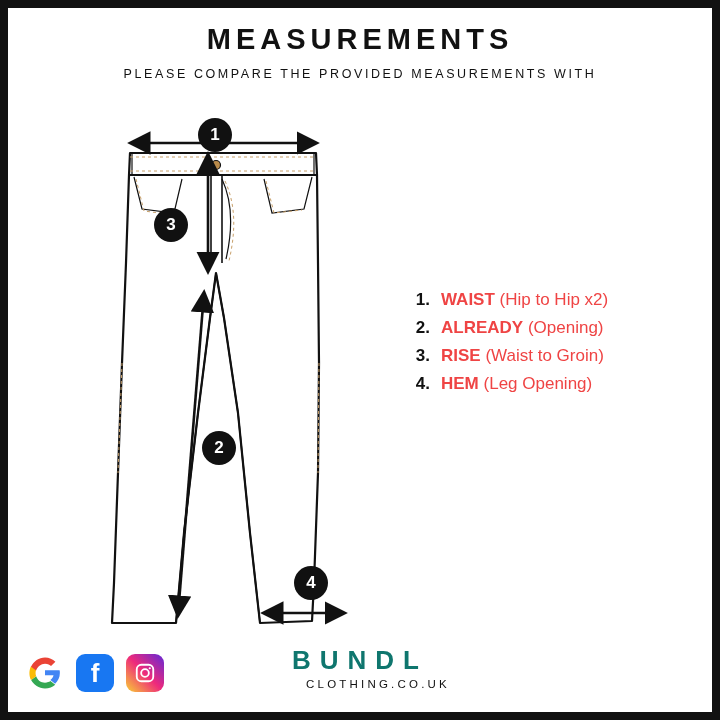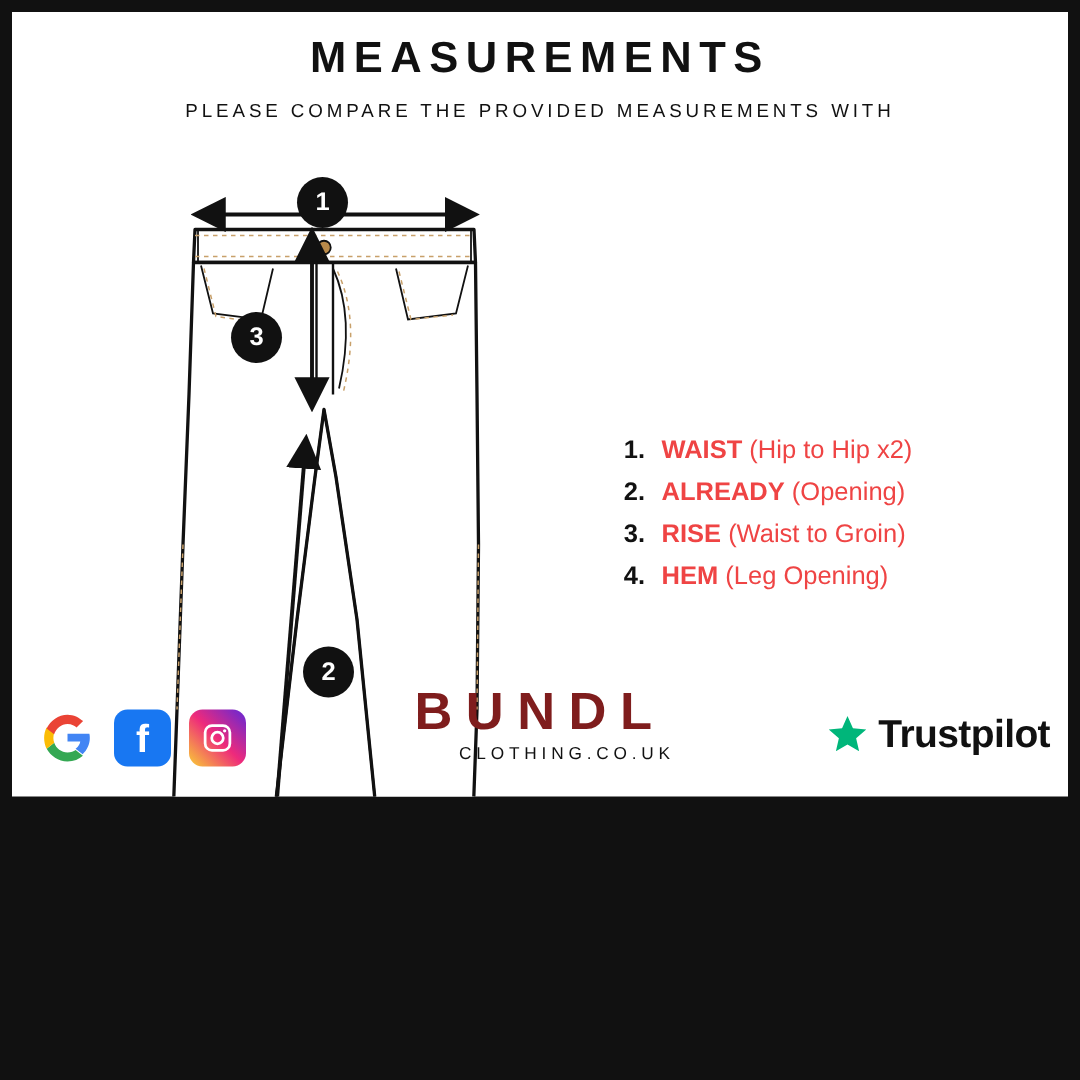--- a/index.html
+++ b/index.html
@@ -17,21 +17,21 @@
     position: relative;
     width: 720px;
     height: 720px;
     background: #111111;
     box-sizing: border-box;
     padding: 8px;
   }
   .canvas {
     position: relative;
     width: 704px;
-    height: 523px;
+    height: 704px;
     background: #ffffff;
     overflow: hidden;
   }
 
   
   .header {
     position: absolute;
     top: 16px;
     left: 0;
     width: 704px;
@@ -139,24 +139,24 @@
     font-size: 24px;
   }
   .brand {
     position: absolute;
     left: 0;
     width: 704px;
     bottom: 14px;
     text-align: center;
   }
   .brand-name {
-    font-size: 35px;
+    font-size: 26px;
     font-weight: bold;
     letter-spacing: 9px;
-    color: #7f1d1d;
+    color: #0f766e;
     line-height: 1;
   }
   .brand-sub {
     font-size: 11.5px;
     letter-spacing: 3.2px;
     color: #111111;
     margin-top: 5px;
     padding-left: 36px;
   }
   .trustpilot {
@@ -303,23 +303,17 @@
             <circle cx="17.2" cy="6.8" r="1.2" fill="#ffffff" stroke="none"></circle>
           </svg>
         </div>
       </div>
 
       <div class="brand">
         <div class="brand-name">BUNDL</div>
         <div class="brand-sub">CLOTHING.CO.UK</div>
       </div>
 
-      <div class="trustpilot">
-        <svg width="30" height="30" viewBox="0 0 24 24">
-          <path d="M12 1.8l2.9 6.6 7.1.6-5.4 4.7 1.6 7-6.2-3.7-6.2 3.7 1.6-7L2 9l7.1-.6z" fill="#00b67a"></path>
-        </svg>
-        <span class="tp-name">Trustpilot</span>
-      </div>
 
     </div>
 
   </div>
 </div>
 
 </body></html>

